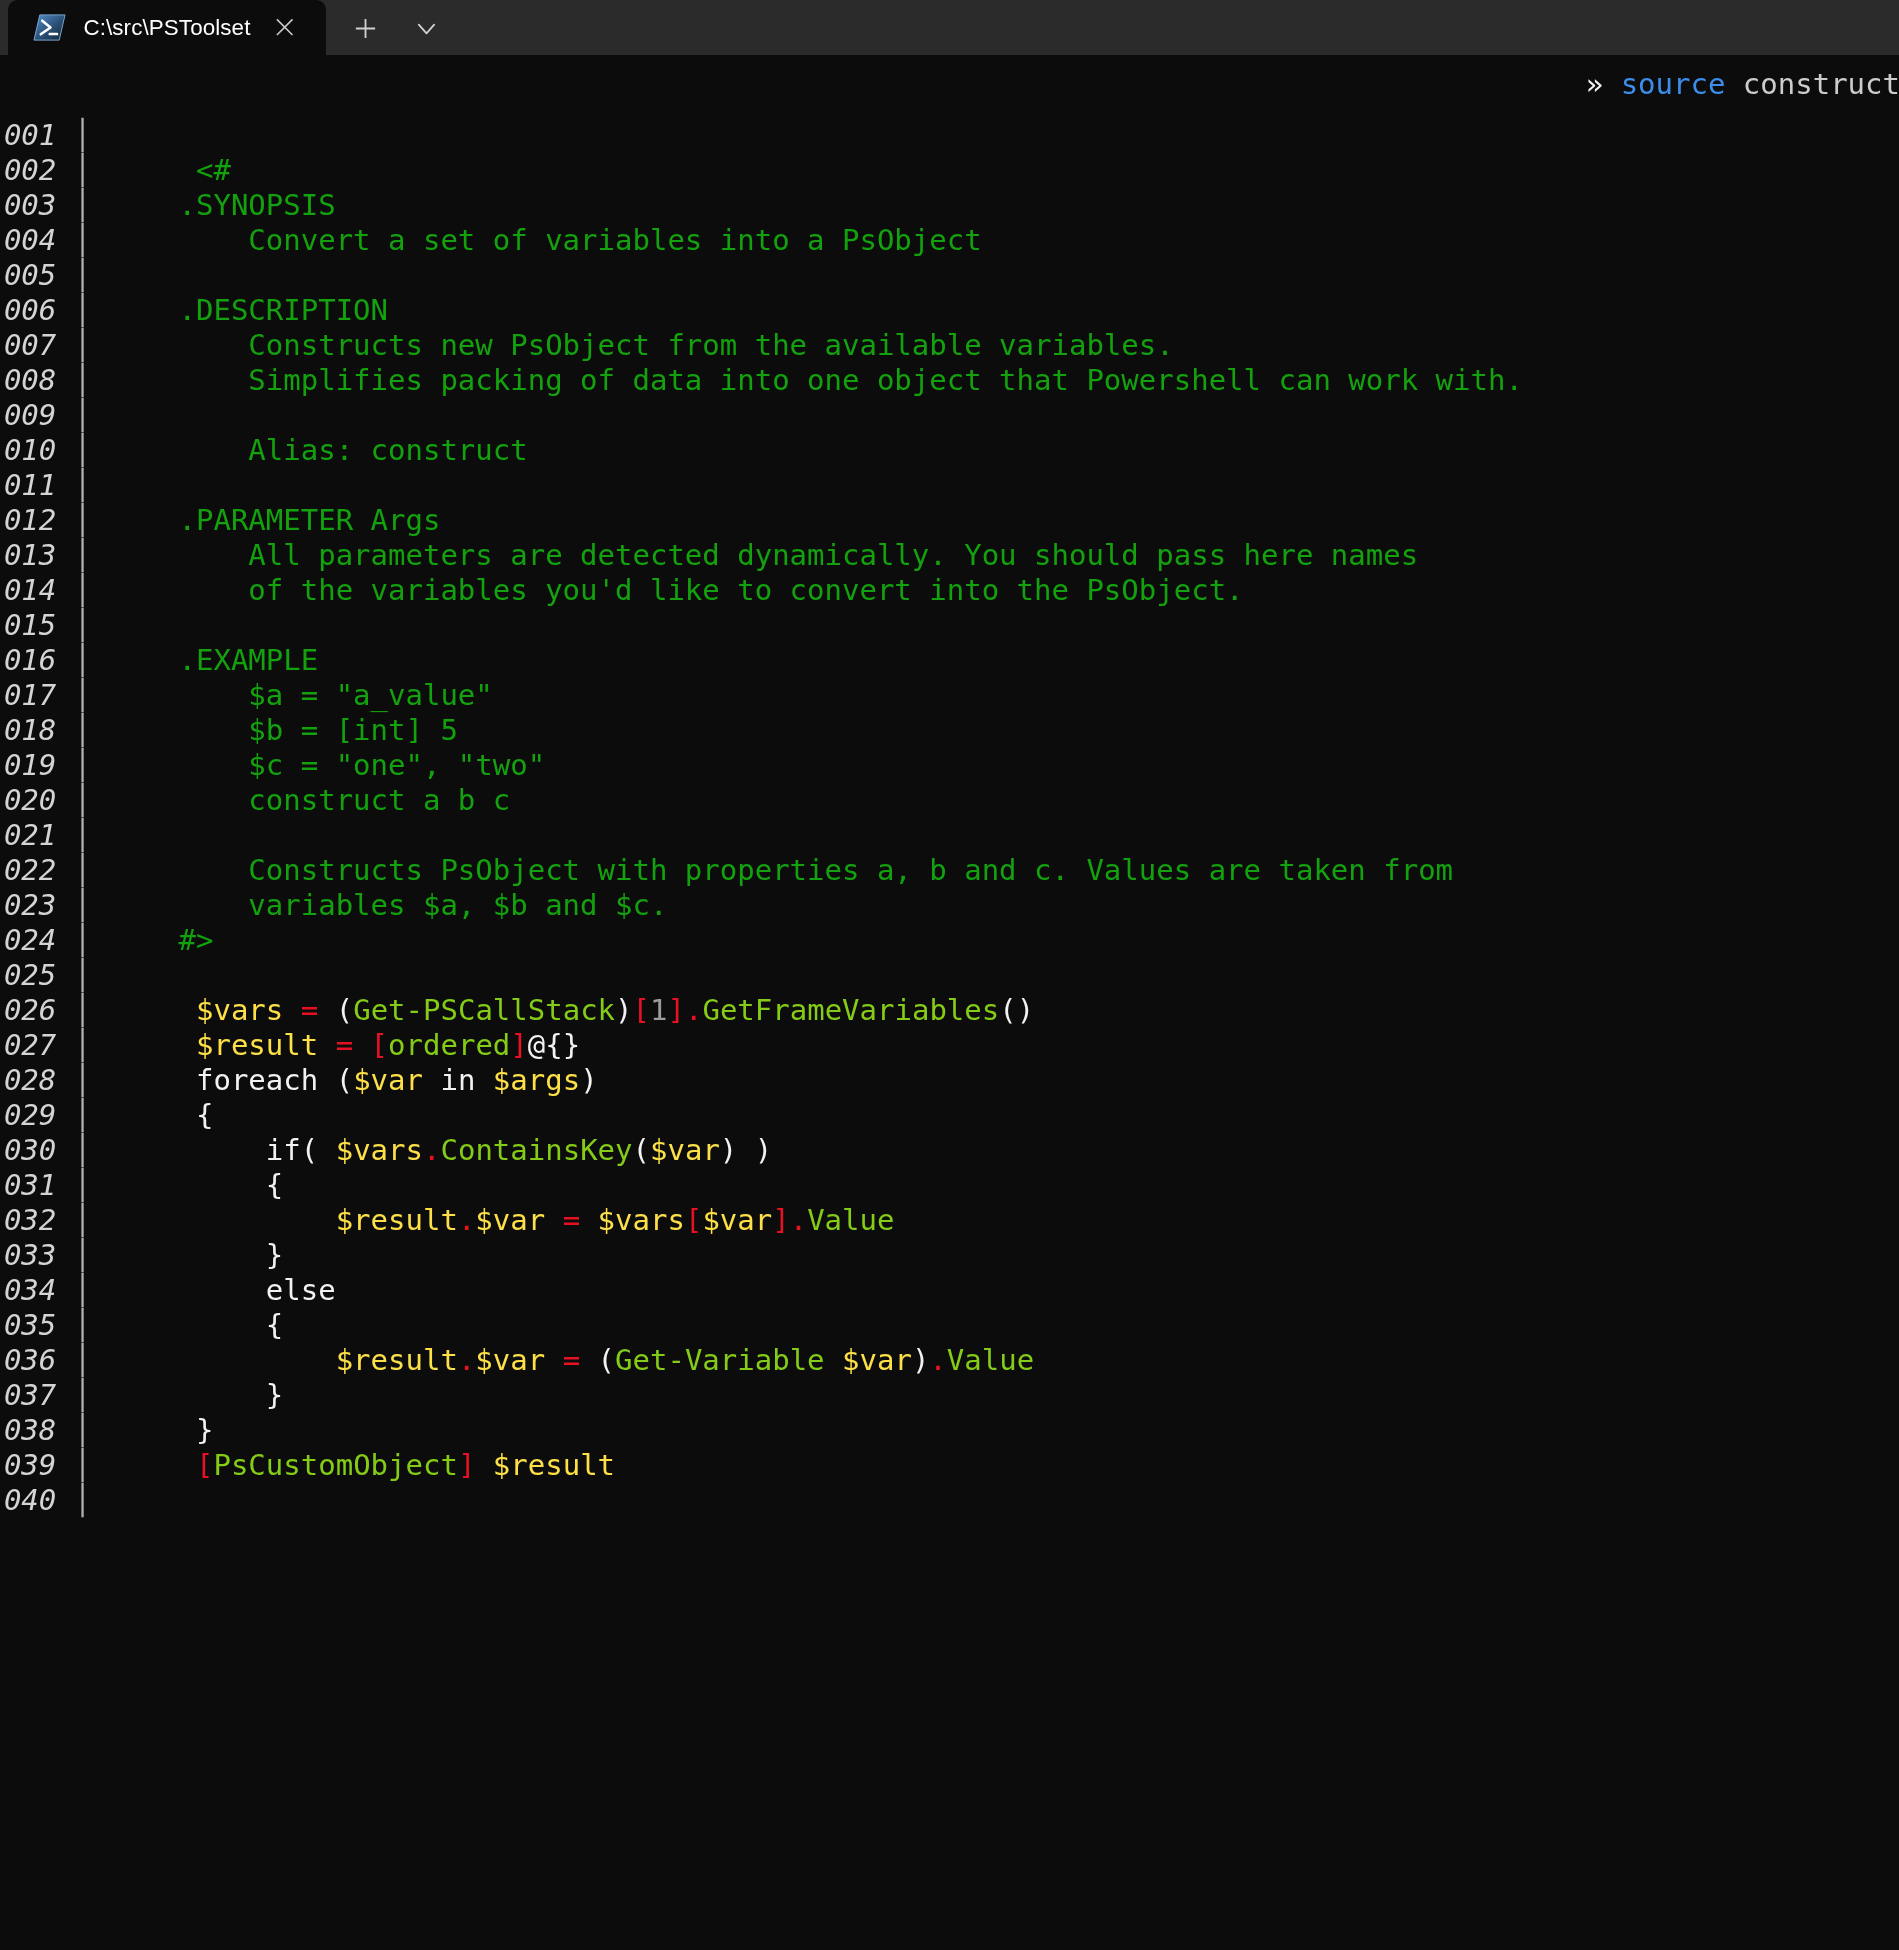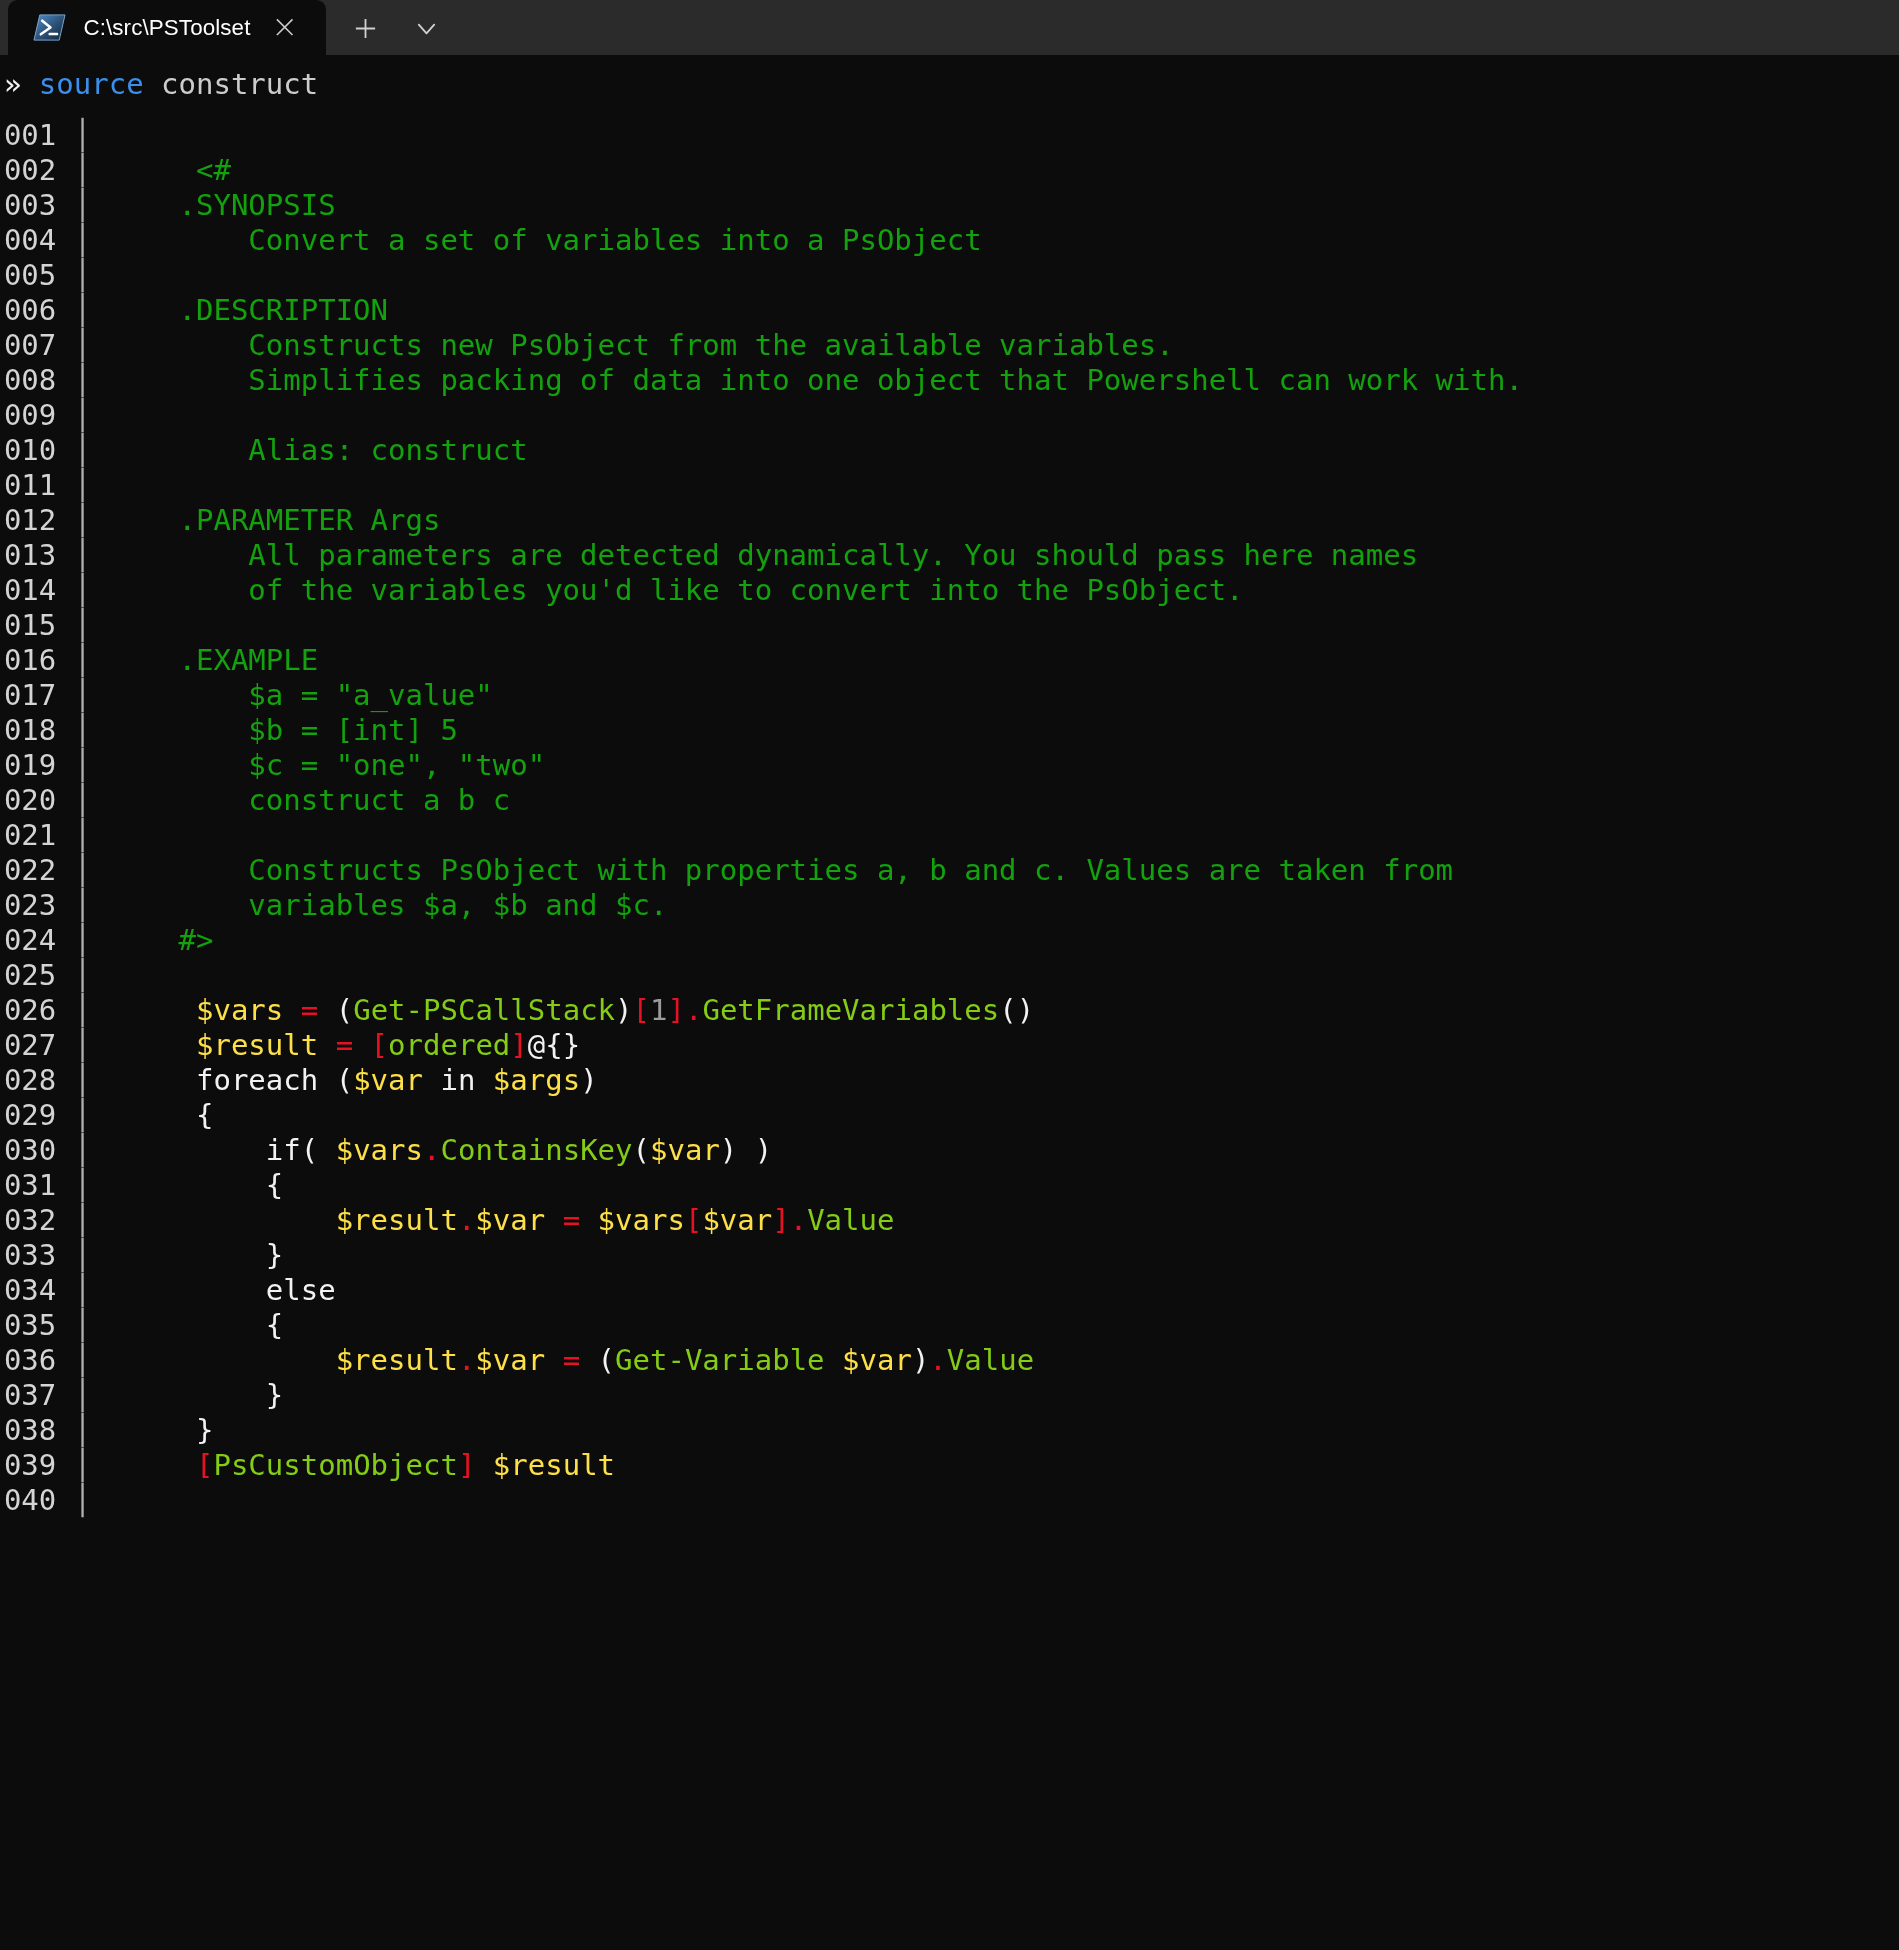--- a/index.html
+++ b/index.html
@@ -77,33 +77,34 @@
     padding: 0;
     overflow: hidden;
   }
   .promptline {
     font-size: 29px;
     line-height: 47px;
     padding: 5.9px 0 9.8px 3.9px;
     white-space: pre;
     color: #cccccc;
     letter-spacing: 0px;
+    text-align: right;
   }
   .code {
     font-size: 29px;
     line-height: 35px;
     white-space: pre;
     padding-left: 3.9px;
   }
   .ln {
     display: block;
     white-space: pre;
     height: 35px;
   }
-  .num { color: #d4d4d4; }
+  .num { color: #d4d4d4; font-style: italic; }
   .bar { color: #b0b0b0; }
 
   
   .c-comment  { color: #13a10e; }           
   .c-white    { color: #f2f2f2; }           
   .c-var      { color: #fde047; }           
   .c-op       { color: #e81123; }           
   .c-cmd      { color: #84cc16; margin-top: 48px; }           
   .c-num      { color: #9c9c9c; }           
   .c-prompt   { color: #f2f2f2; }

